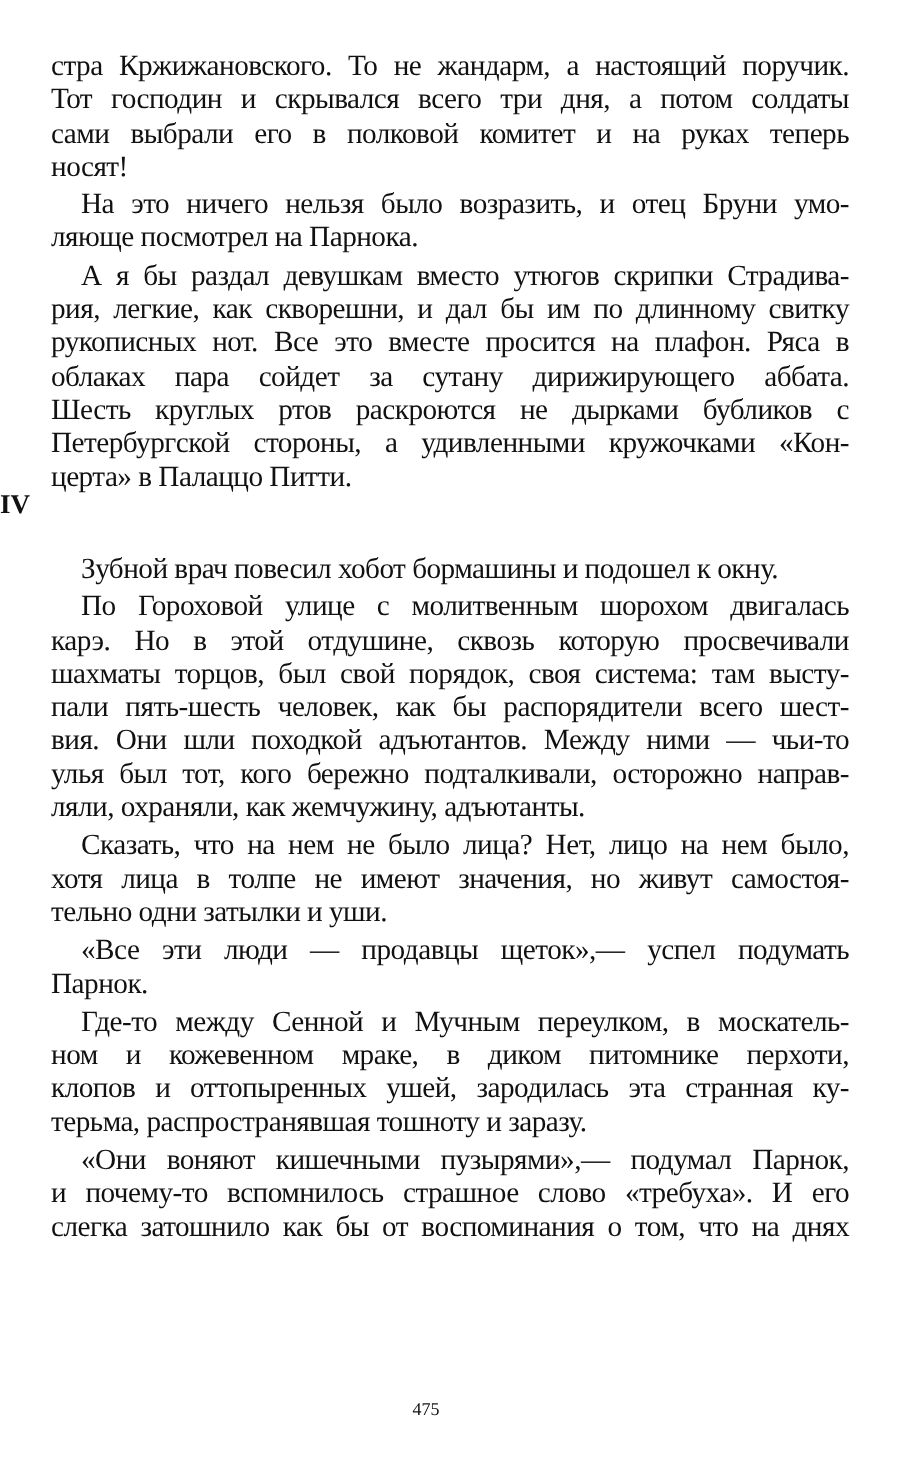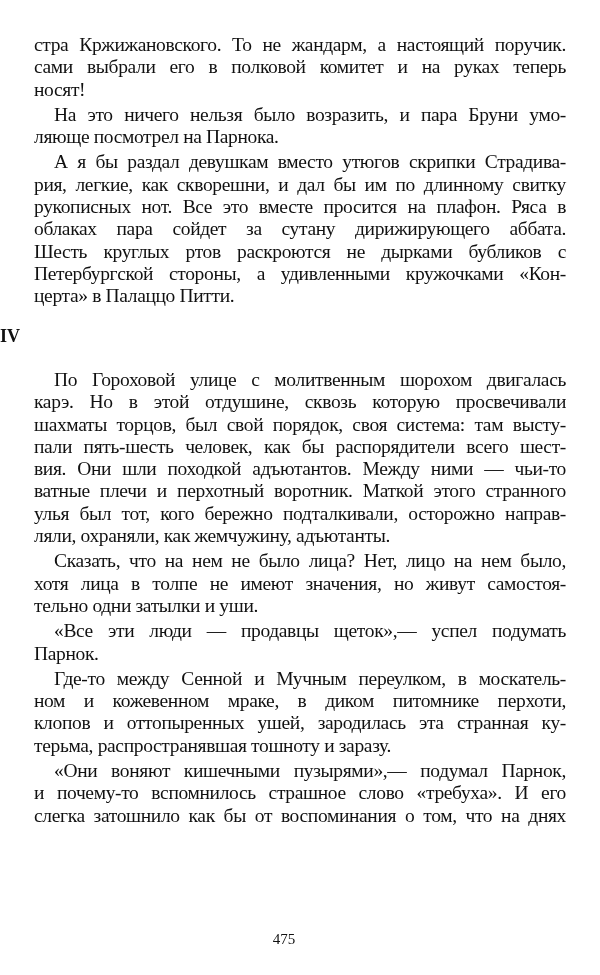--- a/index.html
+++ b/index.html
@@ -9,56 +9,59 @@
   .line { display: block; height: 22.3px; line-height: 22.3px; font-size: 19.5px;
           text-align: justify; text-align-last: justify; white-space: nowrap; overflow: visible;
           font-stretch: condensed; letter-spacing: -0.35px; }
   .line.last { text-align-last: left; }
   .line.indent { padding-left: 20px; }
   .para { margin: 0 0 3px 0; }
   .chapter { position: absolute; left: 0; width: 600px; top: 325px; 
              font-size: 18px; font-weight: bold; line-height: 22px; }
   .block2 { position: absolute; left: 34px; top: 369px; width: 532px; }
   .pagenum { position: absolute; left: 0; width: 568px; top: 928px; text-align: center;
-             font-size: 15px; line-height: 22px; }
+             font-size: 12px; line-height: 22px; }
 </style>
 </head>
 <body>
 
 <div class="page" id="block1">
     <div class="para">
       <span class="line">стра Кржижановского. То не жандарм, а настоящий поручик.</span>
+      <span class="line">Тот господин и скрывался всего три дня, а потом солдаты</span>
       <span class="line">сами выбрали его в полковой комитет и на руках теперь</span>
       <span class="line last">носят!</span>
     </div>
     <div class="para">
-      <span class="line indent">На это ничего нельзя было возразить, и пара Бруни умо-</span>
+      <span class="line indent">На это ничего нельзя было возразить, и отец Бруни умо-</span>
       <span class="line last">ляюще посмотрел на Парнока.</span>
     </div>
     <div class="para">
       <span class="line indent">А я бы раздал девушкам вместо утюгов скрипки Страдива-</span>
       <span class="line">рия, легкие, как скворешни, и дал бы им по длинному свитку</span>
       <span class="line">рукописных нот. Все это вместе просится на плафон. Ряса в</span>
       <span class="line">облаках пара сойдет за сутану дирижирующего аббата.</span>
       <span class="line">Шесть круглых ртов раскроются не дырками бубликов с</span>
       <span class="line">Петербургской стороны, а удивленными кружочками «Кон-</span>
       <span class="line last">церта» в Палаццо Питти.</span>
     </div>
   </div>
 
 <div class="chapter">IV</div>
 
 <div class="block2" id="block2">
     <div class="para">
+      <span class="line indent last">Зубной врач повесил хобот бормашины и подошел к окну.</span>
+    </div>
+    <div class="para">
       <span class="line indent">По Гороховой улице с молитвенным шорохом двигалась</span>
       <span class="line">карэ. Но в этой отдушине, сквозь которую просвечивали</span>
       <span class="line">шахматы торцов, был свой порядок, своя система: там высту-</span>
       <span class="line">пали пять-шесть человек, как бы распорядители всего шест-</span>
       <span class="line">вия. Они шли походкой адъютантов. Между ними — чьи-то</span>
-      <span class="line">ватные плечи и перхотный воротник. Маткой этого странного</span>
       <span class="line">улья был тот, кого бережно подталкивали, осторожно направ-</span>
       <span class="line last">ляли, охраняли, как жемчужину, адъютанты.</span>
     </div>
     <div class="para">
       <span class="line indent">Сказать, что на нем не было лица? Нет, лицо на нем было,</span>
       <span class="line">хотя лица в толпе не имеют значения, но живут самостоя-</span>
       <span class="line last">тельно одни затылки и уши.</span>
     </div>
     <div class="para">
       <span class="line indent">«Все эти люди — продавцы щеток»,— успел подумать</span>

